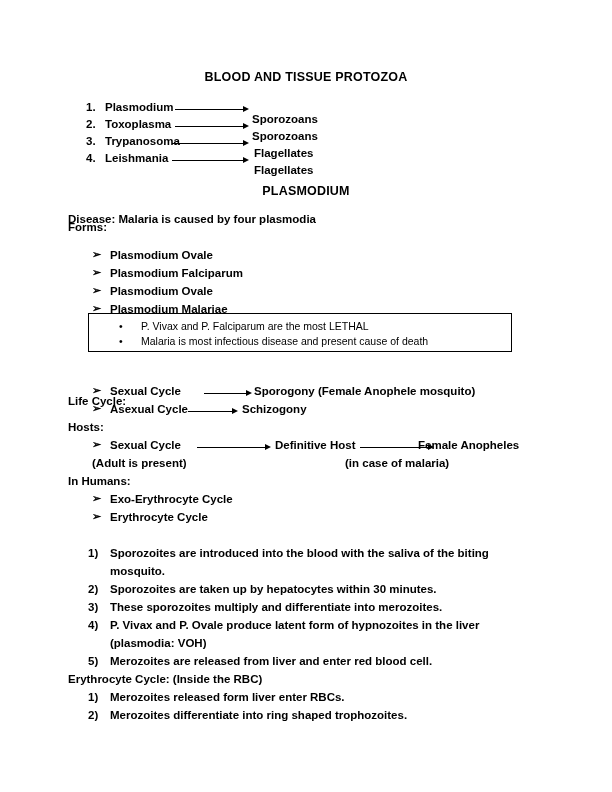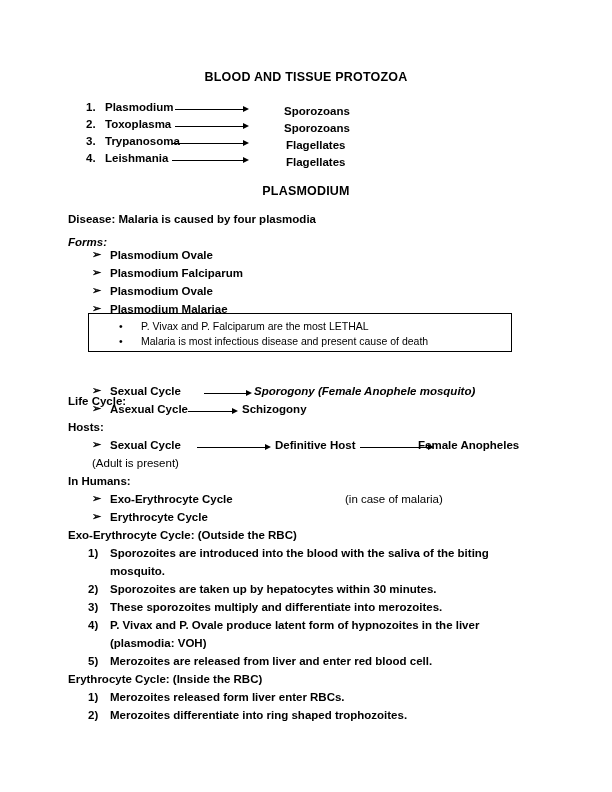--- a/index.html
+++ b/index.html
@@ -67,22 +67,21 @@
     top: 0;
     width: 18px;
   }
   .proto-name {
     position: absolute;
     left: 19px;
     top: 0;
   }
   .proto-target {
     position: absolute;
-    top: 4px;
-    margin-left: 32px;
+    top: 12px;
   }
 
   
   .arrow {
     position: absolute;
     height: 9px;
     pointer-events: none;
   }
   .arrow .shaft {
     position: absolute;
@@ -172,21 +171,21 @@
     left: 110px;
     font-size: 11.5px;
     font-weight: bold;
     white-space: nowrap;
   }
 
   
   .abs-text {
     position: absolute;
     font-size: 11.5px;
-    font-weight: normal;
+    font-weight: bold;
     white-space: nowrap;
     text-align: center;
   }
 </style>
 </head>
 <body>
 
 <div class="page">
 
   <div class="doc-title">BLOOD AND TISSUE PROTOZOA</div>
@@ -228,21 +227,21 @@
       <span class="shaft" style="width:71px;"></span>
       <span class="head" style="left:71px;"></span>
     </span>
     <span class="proto-target" style="left:168px;">Flagellates</span>
   </div>
 
   <div class="section-title">PLASMODIUM</div>
 
   <div class="heading-line" style="top:213px;">Disease: Malaria is caused by four plasmodia</div>
 
-  <div class="heading-line" style="top:236px;font-style:italic;">Forms:</div>
+  <div class="heading-line" style="top:221px;">Forms:</div>
 
   <div class="chev-item" style="top:249px;">
     <span class="glyph">➢</span>
     <span class="txt">Plasmodium Ovale</span>
   </div>
   <div class="chev-item" style="top:267px;">
     <span class="glyph">➢</span>
     <span class="txt">Plasmodium Falciparum</span>
   </div>
   <div class="chev-item" style="top:285px;">
@@ -267,21 +266,21 @@
 
   <div class="heading-line" style="top:367px;margin-top:28px;">Life Cycle:</div>
 
   <div class="chev-item" style="top:385px;">
     <span class="glyph">➢</span>
     <span class="txt">Sexual Cycle</span>
     <span class="arrow" style="left:112px; top:4px; width:48px;">
       <span class="shaft" style="width:42px;"></span>
       <span class="head" style="left:42px;"></span>
     </span>
-    <span class="txt" style="left:162px;font-style:italic;">Sporogony (Female Anophele mosquito)</span>
+    <span class="txt" style="left:162px;">Sporogony (Female Anophele mosquito)</span>
   </div>
 
   <div class="chev-item" style="top:403px;">
     <span class="glyph">➢</span>
     <span class="txt">Asexual Cycle</span>
     <span class="arrow" style="left:96px; top:4px; width:50px;">
       <span class="shaft" style="width:44px;"></span>
       <span class="head" style="left:44px;"></span>
     </span>
     <span class="txt" style="left:150px;">Schizogony</span>
@@ -298,34 +297,33 @@
     </span>
     <span class="txt" style="left:183px;">Definitive Host</span>
     <span class="arrow" style="left:268px; top:4px; width:74px;">
       <span class="shaft" style="width:68px;"></span>
       <span class="head" style="left:68px;"></span>
     </span>
     <span class="txt" style="left:326px;">Female Anopheles</span>
   </div>
 
   <div class="abs-text" style="left:92px; top:457px;">(Adult is present)</div>
-  <div class="abs-text" style="left:345px; top:457px;margin-top:36px;">(in case of malaria)</div>
+  <div class="abs-text" style="left:345px; top:457px;">(in case of malaria)</div>
 
   <div class="heading-line" style="top:475px;">In Humans:</div>
 
   <div class="chev-item" style="top:493px;">
     <span class="glyph">➢</span>
     <span class="txt">Exo-Erythrocyte Cycle</span>
   </div>
   <div class="chev-item" style="top:511px;">
     <span class="glyph">➢</span>
     <span class="txt">Erythrocyte Cycle</span>
   </div>
 
-  <div class="heading-line" style="top:529px;">Exo-Erythrocyte Cycle: (Outside the RBC)</div>
 
   <div class="num-item" style="top:547px;">
     <span class="n">1)</span>
     <span class="txt">Sporozoites are introduced into the blood with the saliva of the biting</span>
   </div>
   <div class="cont-line" style="top:565px;">mosquito.</div>
 
   <div class="num-item" style="top:583px;">
     <span class="n">2)</span>
     <span class="txt">Sporozoites are taken up by hepatocytes within 30 minutes.</span>

